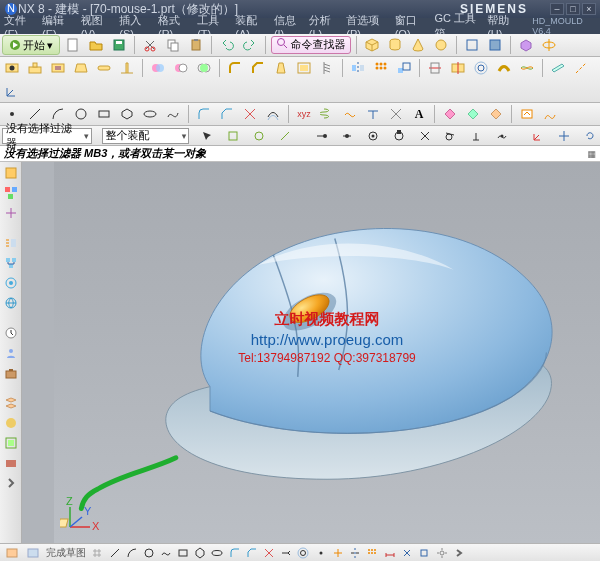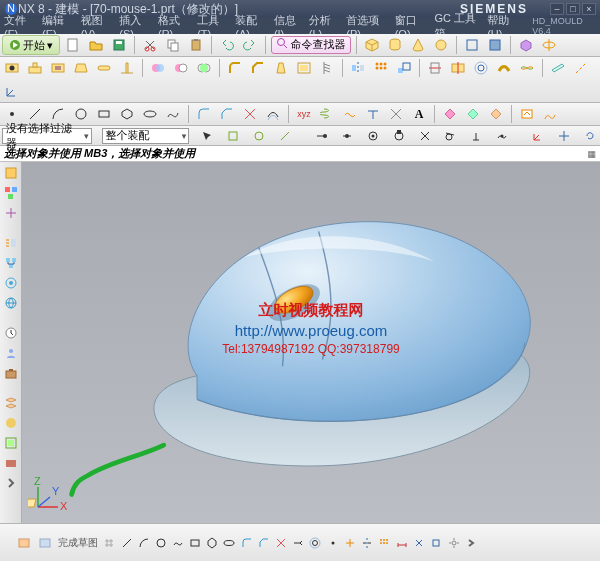--- a/index.html
+++ b/index.html
@@ -18,27 +18,27 @@
 .start-btn { height: 20px; padding: 0 6px; border: 1px solid #a8c98a; border-radius: 3px; background: linear-gradient(#e8f5d8,#cbe5ad); display: flex; align-items: center; gap: 2px; font-size: 11px; }
 .cmdfind { height: 18px; padding: 0 4px; border: 1px solid #c7a; border-radius: 3px; background: linear-gradient(#fff0ff,#f3d9f3); display: flex; align-items: flex-start; gap: 3px; font-size: 10px; }
 .filterbar { height: 20px; background: linear-gradient(#f6f6f6,#e3e3e3); border-bottom: 1px solid #b4b4b4; display: flex; align-items: center; padding: 0 2px; gap: 10px; }
 .combo { height: 16px; border: 1px solid #9a9a9a; background: #fff; font-size: 10px; display: flex; align-items: center; padding: 0 14px 0 3px; position: relative; }
 .combo::after { content: "▾"; position: absolute; right: 2px; font-size: 9px; color: #555; }
 .statusline { height: 16px; background: #fff; border-bottom: 1px solid #c0c0c0; display: flex; align-items: center; padding: 0 4px; font-size: 11px; font-weight: bold; font-style: italic; }
 .statusline .right { margin-left: auto; font-weight: normal; font-style: normal; font-size: 9px; color: #666; }
 .workarea { flex: 1; display: flex; background: #b0b4ba; position: relative; overflow: hidden; }
 .leftbar { width: 22px; background: linear-gradient(90deg,#f0f0f0,#dcdcdc); border-right: 1px solid #b0b0b0; display: flex; flex-direction: column; align-items: center; padding: 2px 0; gap: 2px; }
 .leftbar .tbtn { width: 18px; height: 18px; }
-.viewport { flex: 1; position: relative; background: linear-gradient(180deg,#a7abb1 0%,#b2b6bc 60%,#bbbfc5 100%); }
+.viewport { flex: 1; position: relative; background: linear-gradient(180deg,#a7abb1 0%,#b2b6bc 60%,#bbbfc5 100%); margin-left: 32px; }
 .triad { position: absolute; left: 6px; bottom: 6px; width: 40px; height: 40px; }
 .watermark { position: absolute; left: 50%; top: 46%; transform: translate(-50%,-50%); text-align: center; line-height: 1.4; pointer-events: none; }
 .watermark .l1 { color: #d41b1b; font-size: 15px; font-weight: bold; }
 .watermark .l2 { color: #175da8; font-size: 15px; }
 .watermark .l3 { color: #d41b1b; font-size: 12px; }
-.bottombar { height: 38px; background: linear-gradient(#f6f6f6,#e3e3e3); border-top: 1px solid #b4b4b4; display: flex; align-items: center; padding: 0 14px; gap: 1px; }
+.bottombar { height: 18px; background: linear-gradient(#f6f6f6,#e3e3e3); border-top: 1px solid #b4b4b4; display: flex; align-items: center; padding: 0 2px; gap: 1px; }
 .bottombar .label { font-size: 10px; color: #555; padding: 0 2px; }
 svg { display: block; }
 </style>
 </head>
 <body>
 
 <div class="window">
   <div class="titlebar">
     <span>
       <svg width="14" height="14">
@@ -544,21 +544,21 @@
         </svg>
       </div>
     <div class="tbtn small">
         <svg width="12" height="12">
           <path d="M3 6a3 3 0 1 1 1 2" fill="none" stroke="#36a"></path>
         </svg>
       </div>
   </div>
 
   <div class="statusline">
-    <span>选择对象并使用 MB3，选择对象并使用</span>
+    <span>没有选择过滤器 MB3，或者双击某一对象</span>
     <span class="right">▦</span>
   </div>
 
   <div class="workarea">
     <div class="leftbar">
       <div class="tbtn">
           <svg width="14" height="14">
             <rect x="2" y="2" width="10" height="10" fill="#fc6" stroke="#c93"></rect>
           </svg>
         </div>

